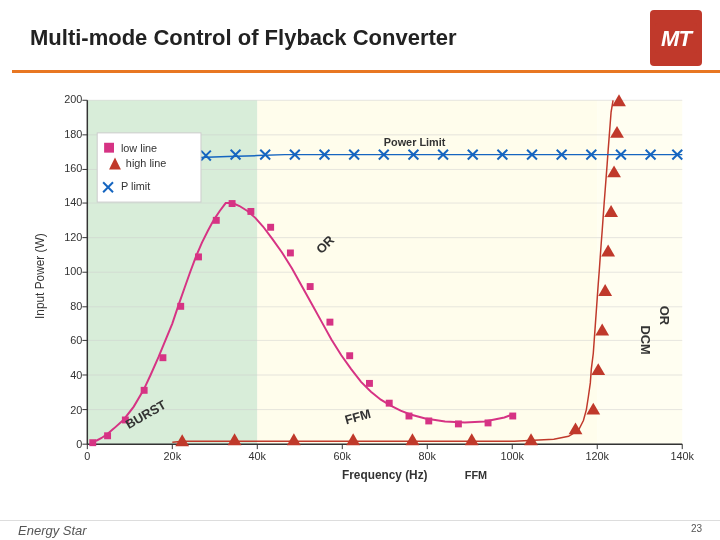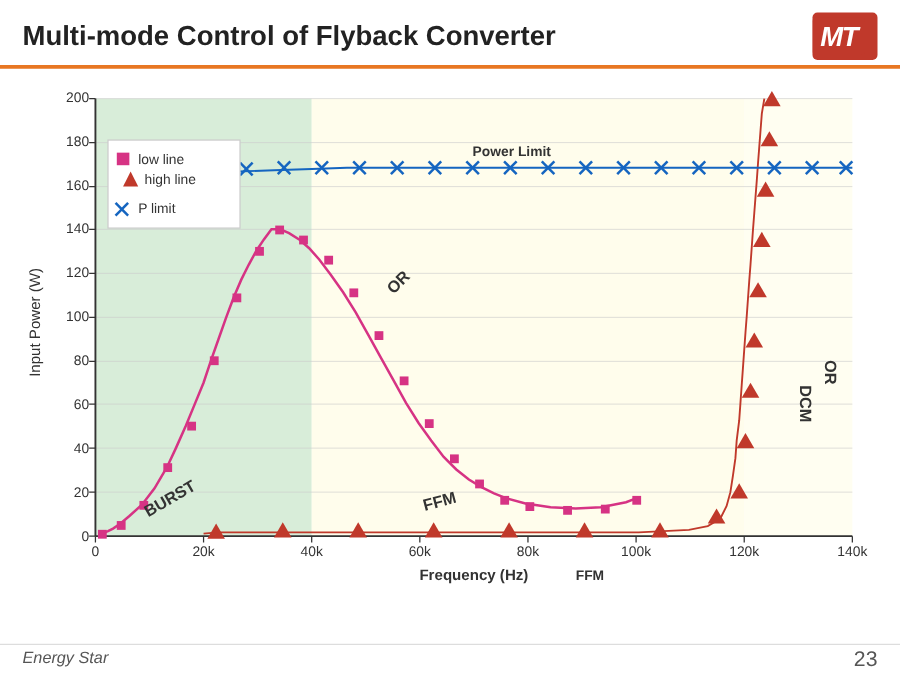--- a/index.html
+++ b/index.html
@@ -10,44 +10,45 @@
       font-family: Arial, sans-serif;
       overflow: hidden;
       position: relative;
     }
 
     .slide {
       width: 720px;
       height: 540px;
       background: #fff;
       position: relative;
+      padding-left: 12px;
     }
 
     .header {
       display: flex;
       align-items: center;
       justify-content: space-between;
       padding: 10px 18px 4px 18px;
       border-bottom: 3px solid #e87722;
     }
 
     .title {
       font-size: 22px;
       font-weight: bold;
       color: #222;
     }
 
     .logo {
       width: 52px;
-      height: 38px;
+      height: 56px;
       background: #c0392b;
       border-radius: 4px;
       display: flex;
       align-items: center;
-      justify-content: flex-start;
+      justify-content: center;
       color: #fff;
       font-size: 20px;
       font-weight: bold;
       font-style: italic;
       letter-spacing: -1px;
     }
 
     .chart-area {
       position: relative;
       margin: 8px 18px 8px 18px;
@@ -70,21 +71,21 @@
       right: 0;
     }
 
     .footer-left {
       font-size: 13px;
       color: #555;
       font-style: italic;
     }
 
     .footer-right {
-      font-size: 17px;
+      font-size: 10px;
       color: #555;
     }
   </style>
 </head>
 <body>
 
 <div class="slide">
 
   <div class="header">
     <span class="title">Multi-mode Control of Flyback Converter</span>

